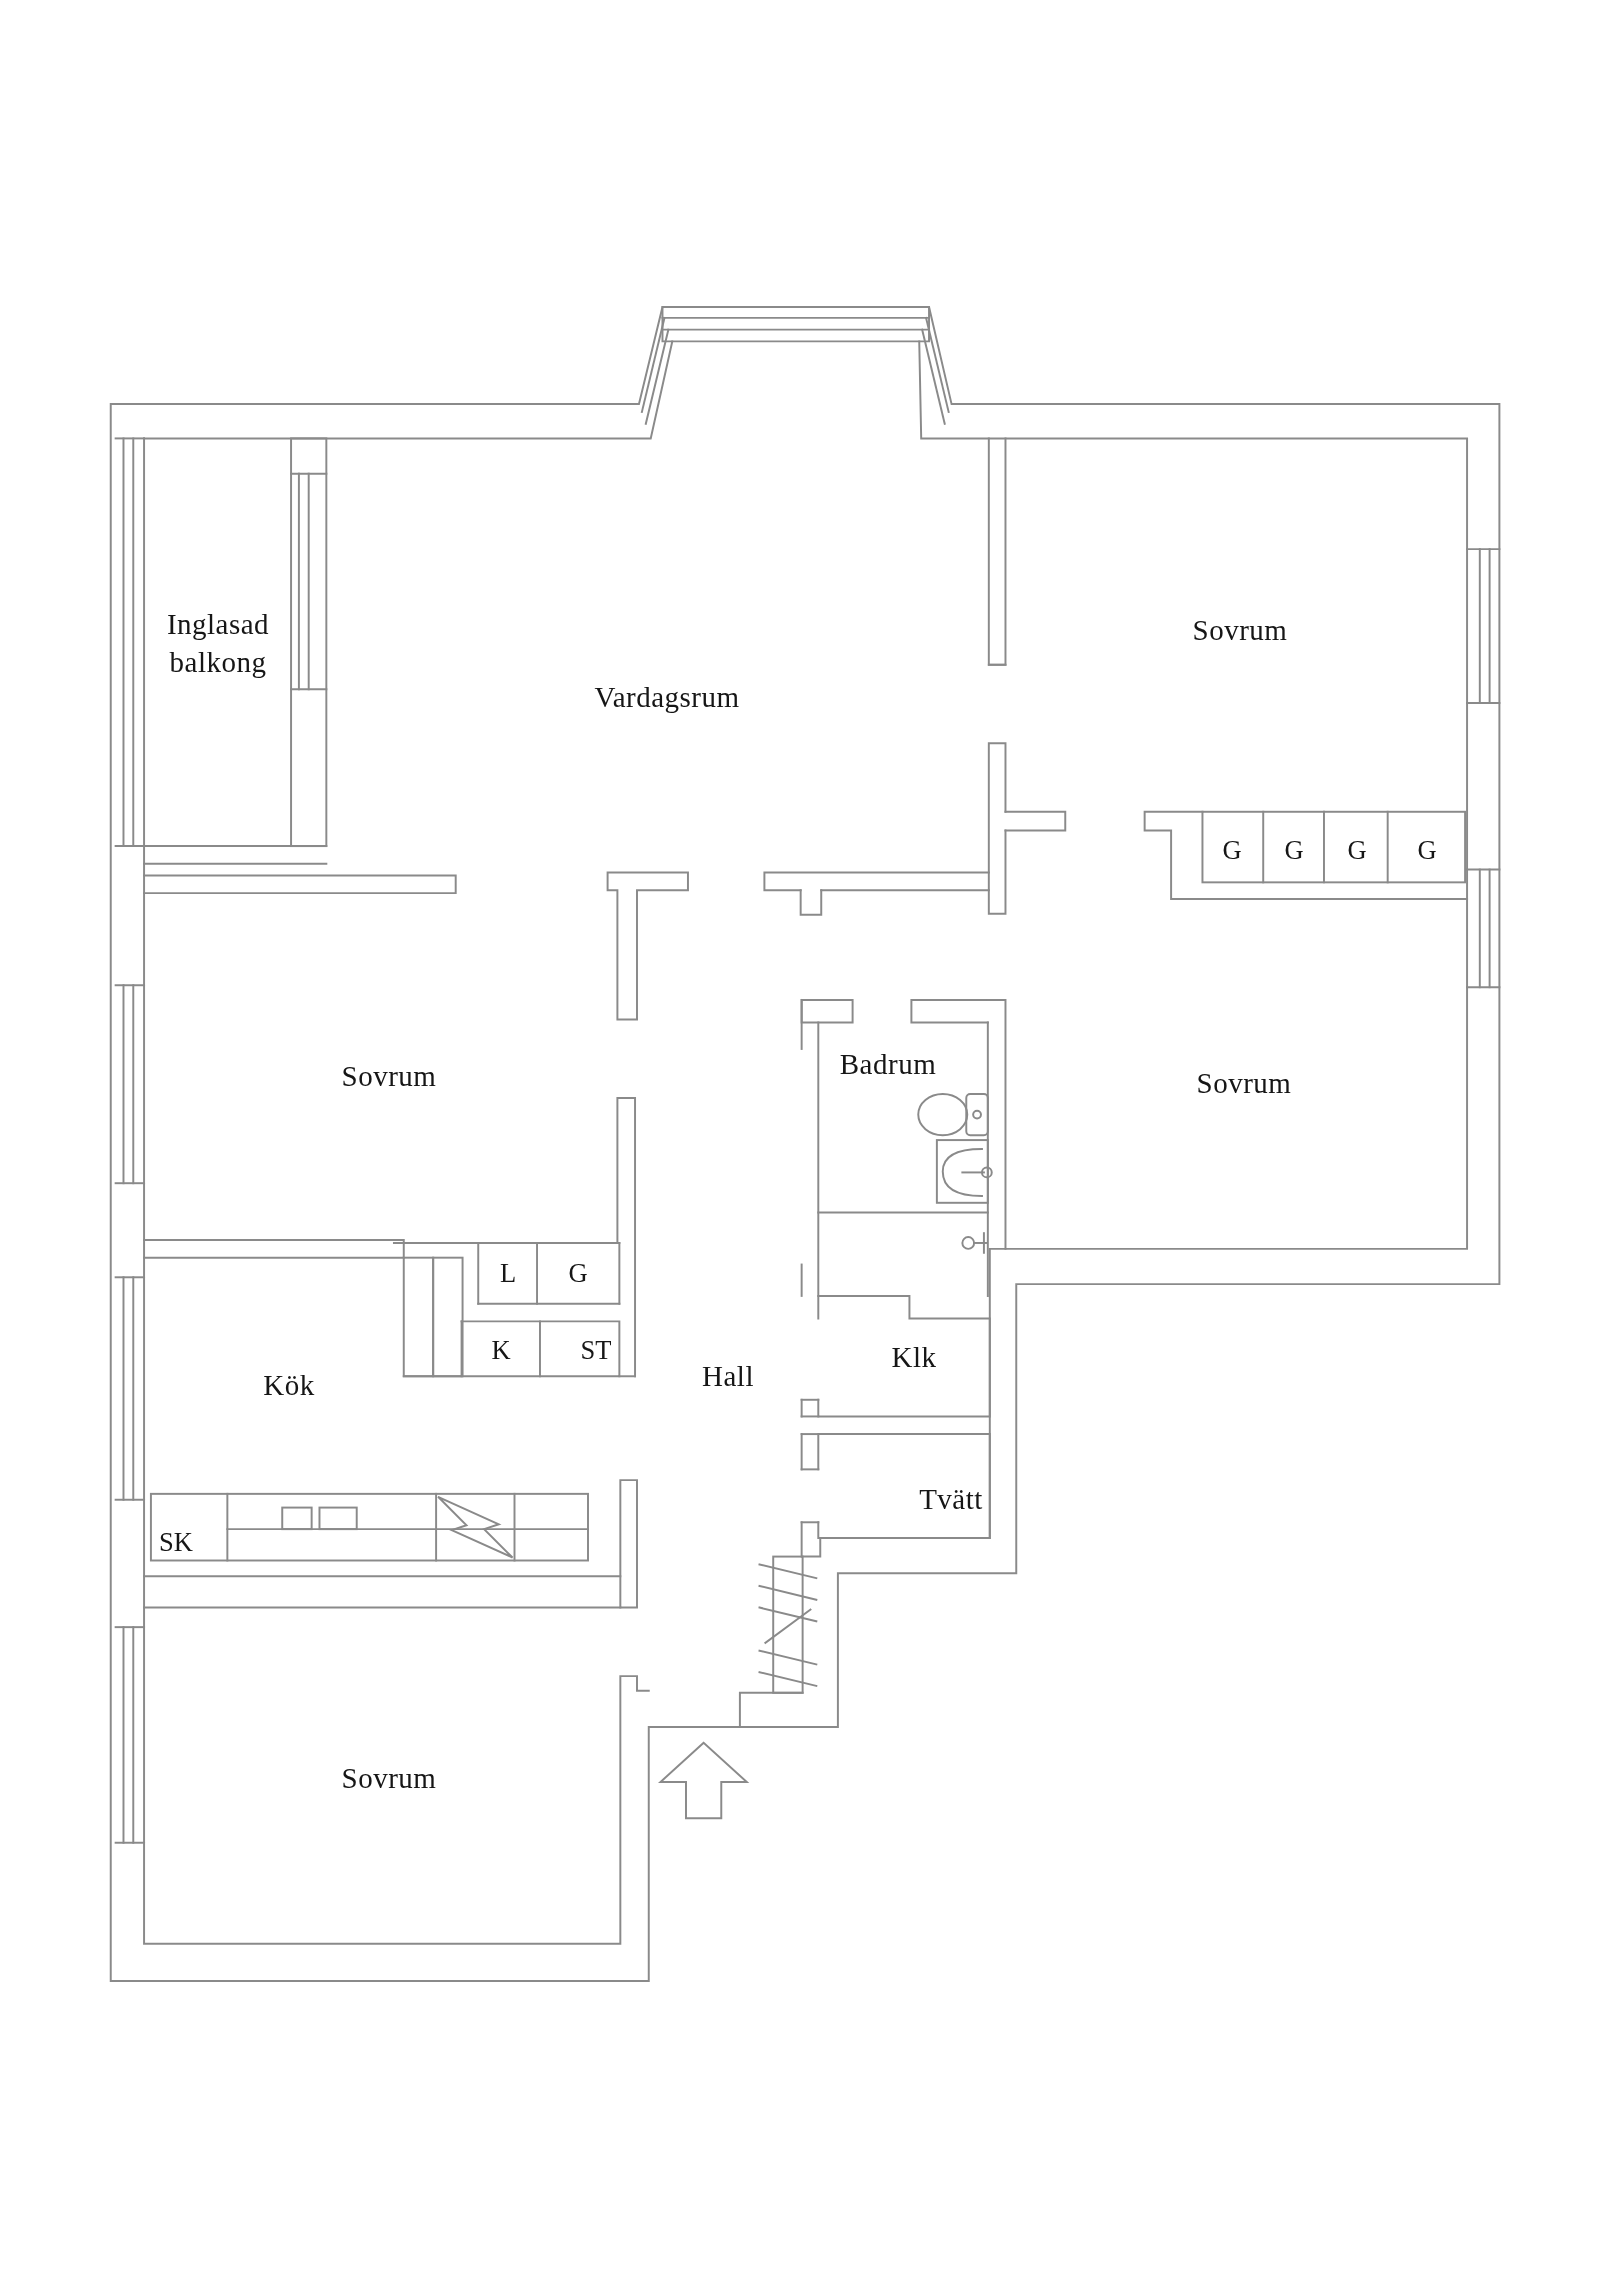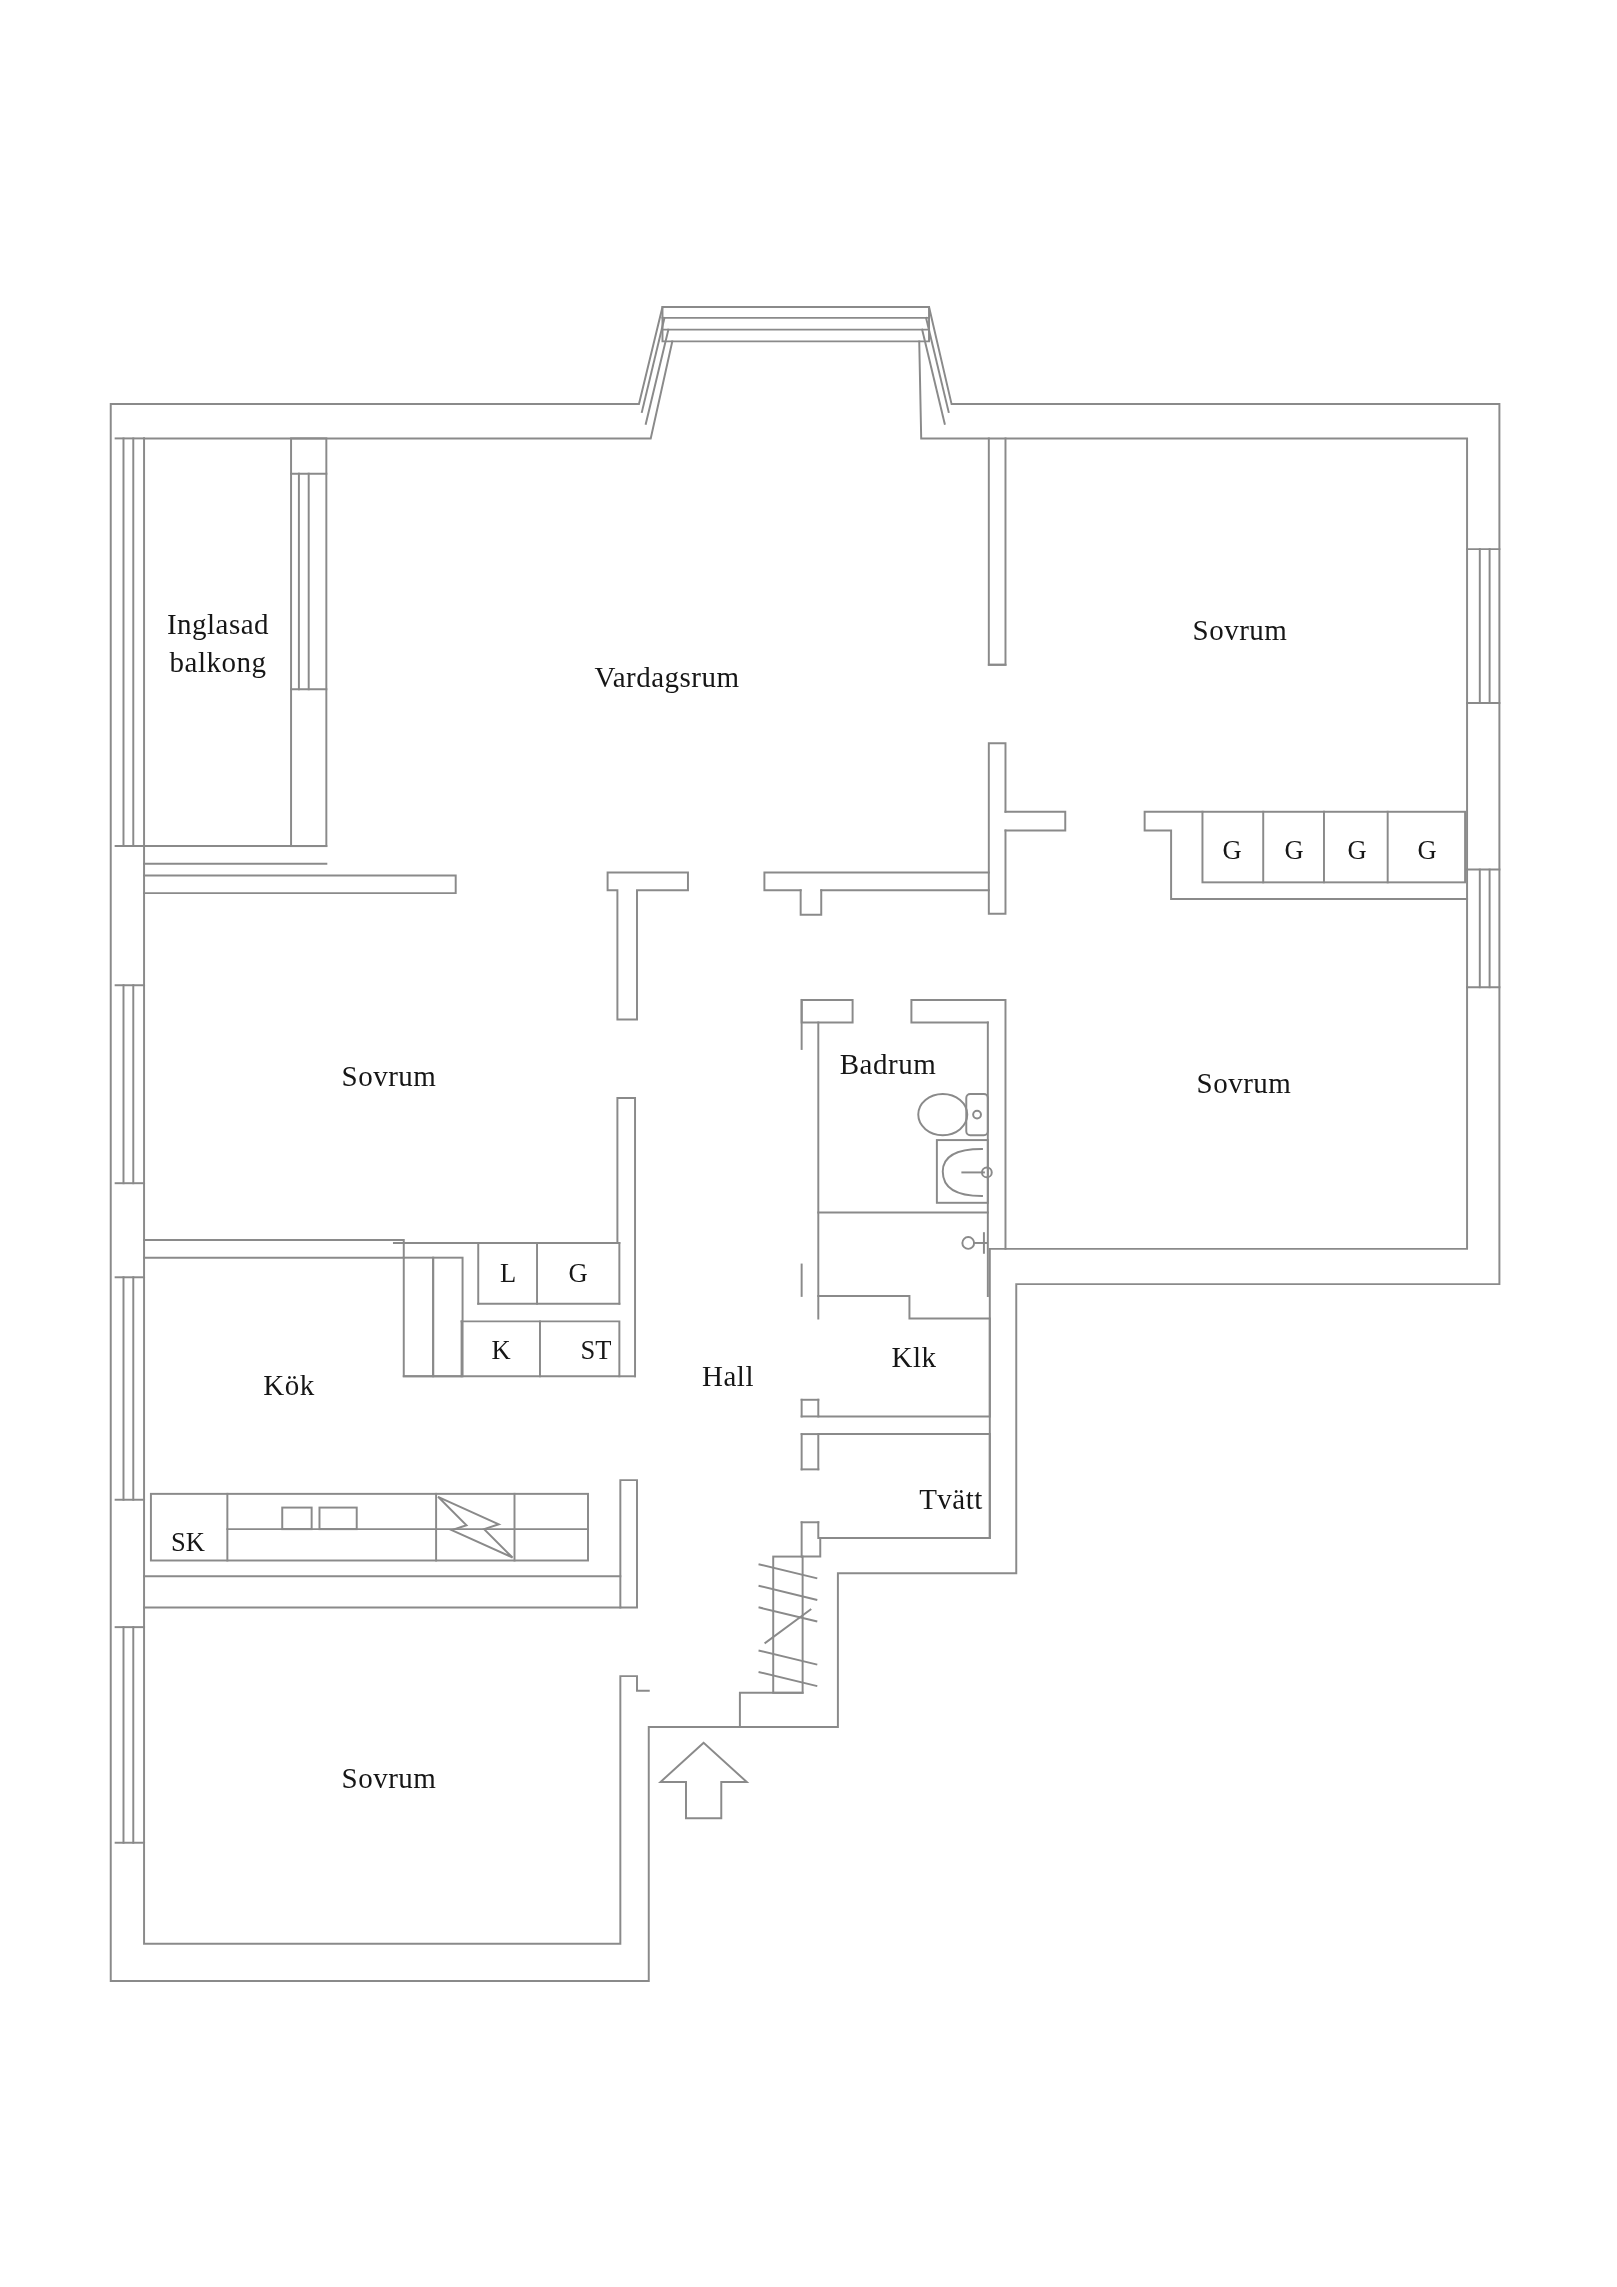--- a/index.html
+++ b/index.html
@@ -193,32 +193,32 @@
       <line x1="818" y1="1463" x2="835" y2="1463"></line>
       <line x1="818" y1="1463" x2="818" y2="1499"></line>
       <line x1="818" y1="1499" x2="835" y2="1499"></line>
       <line x1="818" y1="1553" x2="835" y2="1553"></line>
       <line x1="818" y1="1553" x2="818" y2="1588"></line>
     </g>
   </g>
 </svg>
 
 <div class="lbl two-line" style="left:218px;top:644px"><span>Inglasad</span><br><span>balkong</span></div>
-<div class="lbl" style="left:667px;top:678px">Vardagsrum</div>
+<div class="lbl" style="left:667px;top:698px">Vardagsrum</div>
 <div class="lbl" style="left:1240px;top:631px">Sovrum</div>
 <div class="lbl" style="left:389px;top:1077px">Sovrum</div>
 <div class="lbl" style="left:888px;top:1065px">Badrum</div>
 <div class="lbl" style="left:1244px;top:1084px">Sovrum</div>
 <div class="lbl" style="left:728px;top:1377px">Hall</div>
 <div class="lbl" style="left:289px;top:1386px">Kök</div>
 <div class="lbl" style="left:914px;top:1358px">Klk</div>
 <div class="lbl" style="left:951px;top:1500px">Tvätt</div>
 <div class="lbl" style="left:389px;top:1779px">Sovrum</div>
 
-<div class="lbl small" style="left:188px;top:1542px">SK</div>
+<div class="lbl small" style="left:176px;top:1542px">SK</div>
 <div class="lbl small" style="left:1232px;top:850px">G</div>
 <div class="lbl small" style="left:1294px;top:850px">G</div>
 <div class="lbl small" style="left:1357px;top:850px">G</div>
 <div class="lbl small" style="left:1427px;top:850px">G</div>
 <div class="lbl small" style="left:508px;top:1273px">L</div>
 <div class="lbl small" style="left:578px;top:1273px">G</div>
 <div class="lbl small" style="left:501px;top:1350px">K</div>
 <div class="lbl small" style="left:596px;top:1350px">ST</div>
 
 </div>

